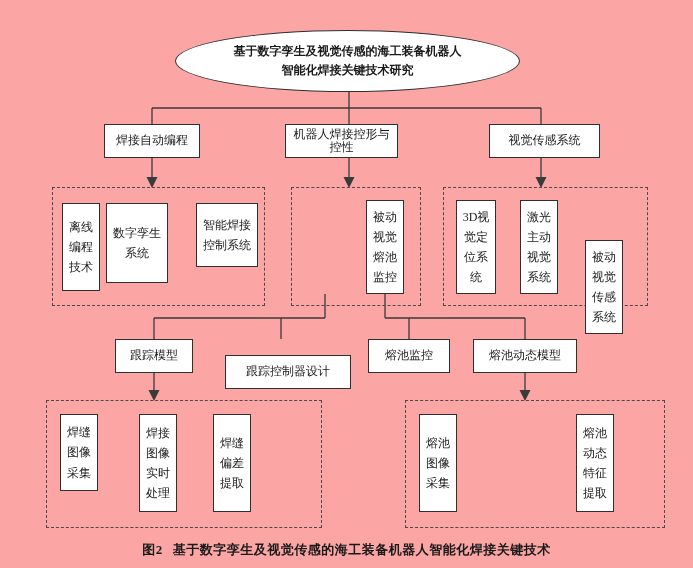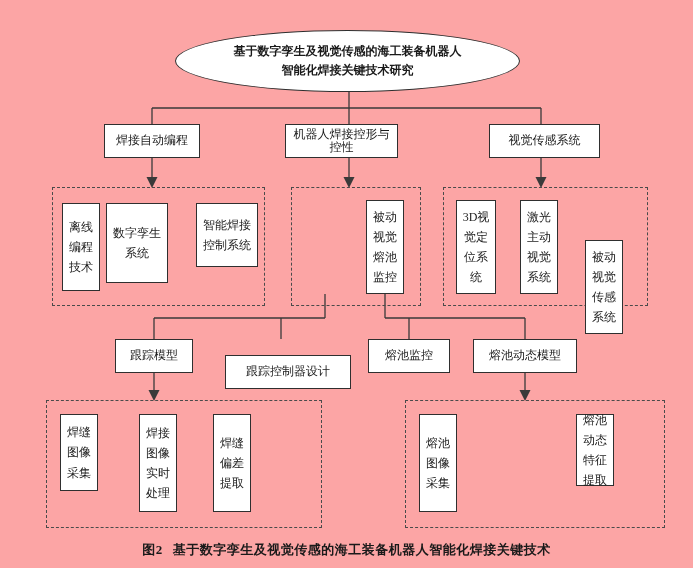--- a/index.html
+++ b/index.html
@@ -106,19 +106,19 @@
   <div class="node branch" style="left:368px;top:339px;width:82px;">熔池监控</div>
   <div class="node branch" style="left:473px;top:339px;width:104px;">熔池动态模型</div>
 
   <div class="dashedbox" style="left:46px;top:400px;width:276px;height:128px;"></div>
   <div class="node vbox" style="left:60px;top:414px;width:38px;height:77px;">焊缝图像采集</div>
   <div class="node vbox" style="left:213px;top:414px;width:38px;height:98px;">焊缝偏差提取</div>
   <div class="node vbox" style="left:139px;top:414px;width:38px;height:98px;">焊接图像实时处理</div>
 
   <div class="dashedbox" style="left:405px;top:400px;width:260px;height:128px;"></div>
   <div class="node vbox" style="left:419px;top:414px;width:38px;height:98px;">熔池图像采集</div>
-  <div class="node vbox" style="left:576px;top:414px;width:38px;height:72px;">熔池动态特征提取</div>
+  <div class="node vbox" style="left:576px;top:414px;width:38px;height:98px;">熔池动态特征提取</div>
 
   <div class="caption">
     <span class="cap-label">图2</span><span>基于数字孪生及视觉传感的海工装备机器人智能化焊接关键技术</span>
   </div>
 
 </div>
 
 </body></html>

